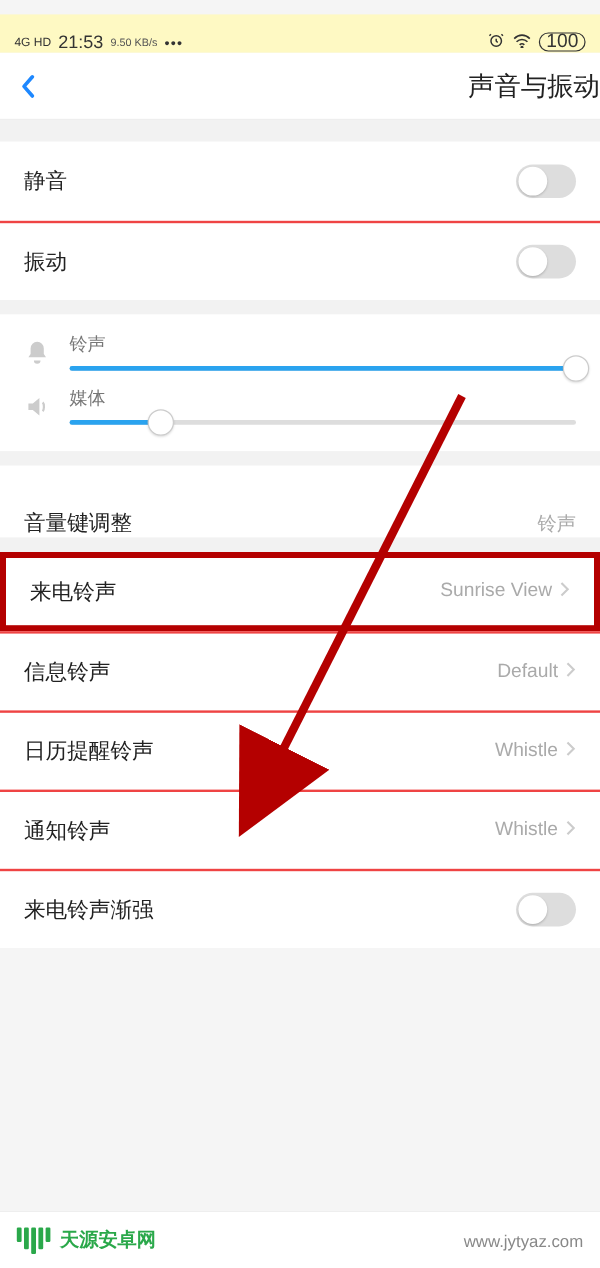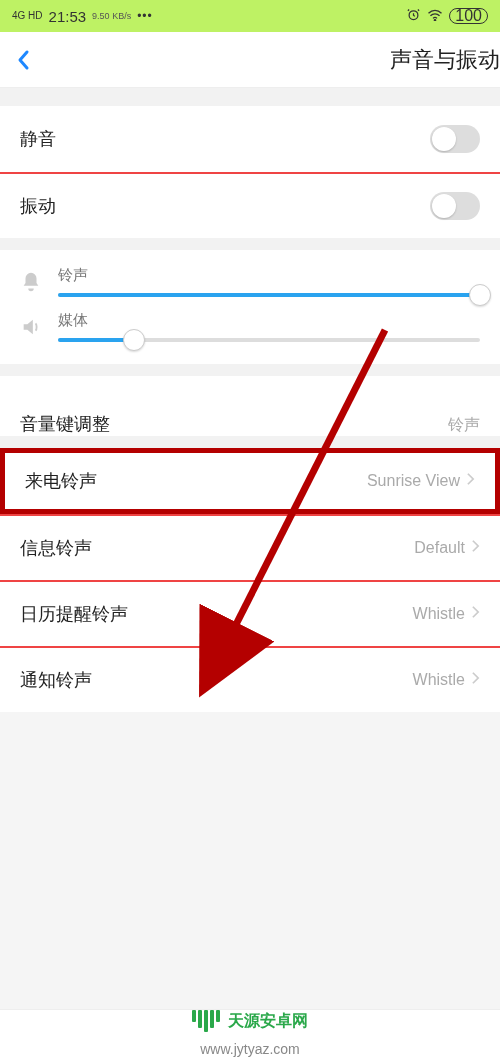--- a/index.html
+++ b/index.html
@@ -8,27 +8,28 @@
     height: 1057px;
     background: #f5f5f5;
     font-family: -apple-system, "Helvetica Neue", Arial, sans-serif;
     position: relative;
     overflow: hidden;
     color: #222;
   }
   
   .status-bar {
     height: 32px;
-    background: #bef264;
+    background: #fef9c3;
     display: flex;
-    align-items: center;
+    align-items: flex-end;
     justify-content: space-between;
     padding: 0 12px;
     font-size: 12px;
     color: #333;
+    margin-top: 12px;
   }
   .status-left { display: flex; align-items: center; gap: 6px; }
   .status-left .sig { font-size: 10px; line-height: 1; }
   .status-left .time { font-size: 15px; font-weight: 400; }
   .status-left .kbs  { font-size: 9px; line-height: 1; color:#555;}
   .status-left .dots { font-size: 12px; letter-spacing: 1px;}
   .status-right { display: flex; align-items: center; gap: 6px; }
   .battpill {
     border: 1px solid #333; border-radius: 8px;
     padding: 0 5px; font-size: 16px; line-height: 14px;
@@ -115,21 +116,20 @@
   .arrow-overlay { position:absolute; left:0; top:0; pointer-events:none; }
   
   .watermark {
     position: absolute; left:0; right:0; bottom:0;
     height: 48px;
     background: rgba(255,255,255,.92);
     display:flex; align-items:center; justify-content:space-between;
     padding: 0 14px;
     font-size: 16px;
     border-top: 1px solid #eee;
-    flex-direction: column;
   }
   .wm-left { display:flex; align-items:center; gap:8px; color:#2aa84a; font-weight:600;}
   .wm-right { color:#888; font-size:14px;}
   .wm-logo {
     display:flex; gap:2px;
   }
   .wm-logo span{ width:4px; background:#2aa84a; border-radius:1px;}
   .wm-logo span:nth-child(1){height:12px}
   .wm-logo span:nth-child(2){height:18px}
   .wm-logo span:nth-child(3){height:22px}
@@ -268,20 +268,24 @@
     <span class="row-label">通知铃声</span>
     <span class="row-value">
       <span>Whistle</span>
       <span class="chevron">
         <svg width="9" height="14" viewBox="0 0 10 16" fill="none" stroke="#ccc" stroke-width="2">
             <path d="M2 2l6 6-6 6"></path>
           </svg>
       </span>
     </span>
   </div>
+  <div class="row">
+    <span class="row-label">来电铃声渐强</span>
+    <span class="toggle"></span>
+  </div>
 </div>
 
 <svg class="arrow-overlay" width="500" height="1057">
   <defs>
     <marker id="ah" markerWidth="12" markerHeight="12" refX="6" refY="6" orient="auto">
       <path d="M0 0 L12 6 L0 12 Z" fill="#b40000"></path>
     </marker>
   </defs>
   <line x1="385" y1="330" x2="218" y2="660" stroke="#b40000" stroke-width="7" marker-end="url(#ah)"></line>
 </svg>

